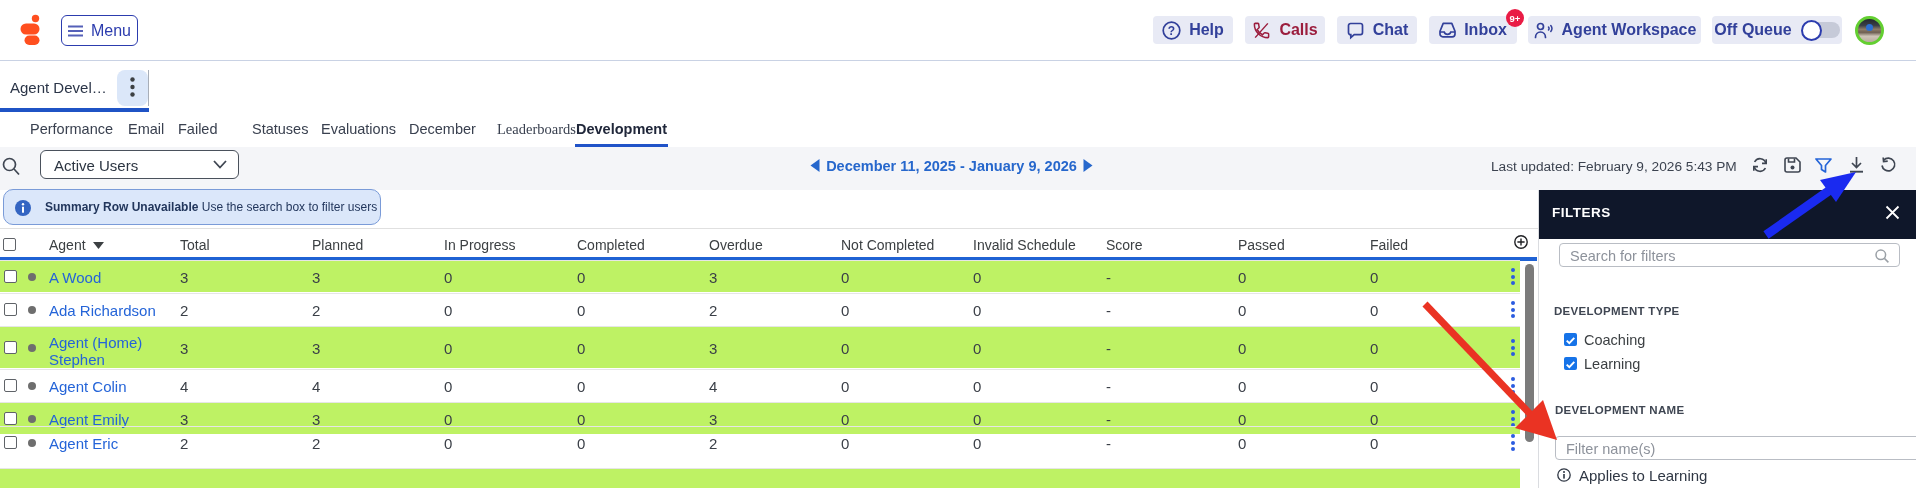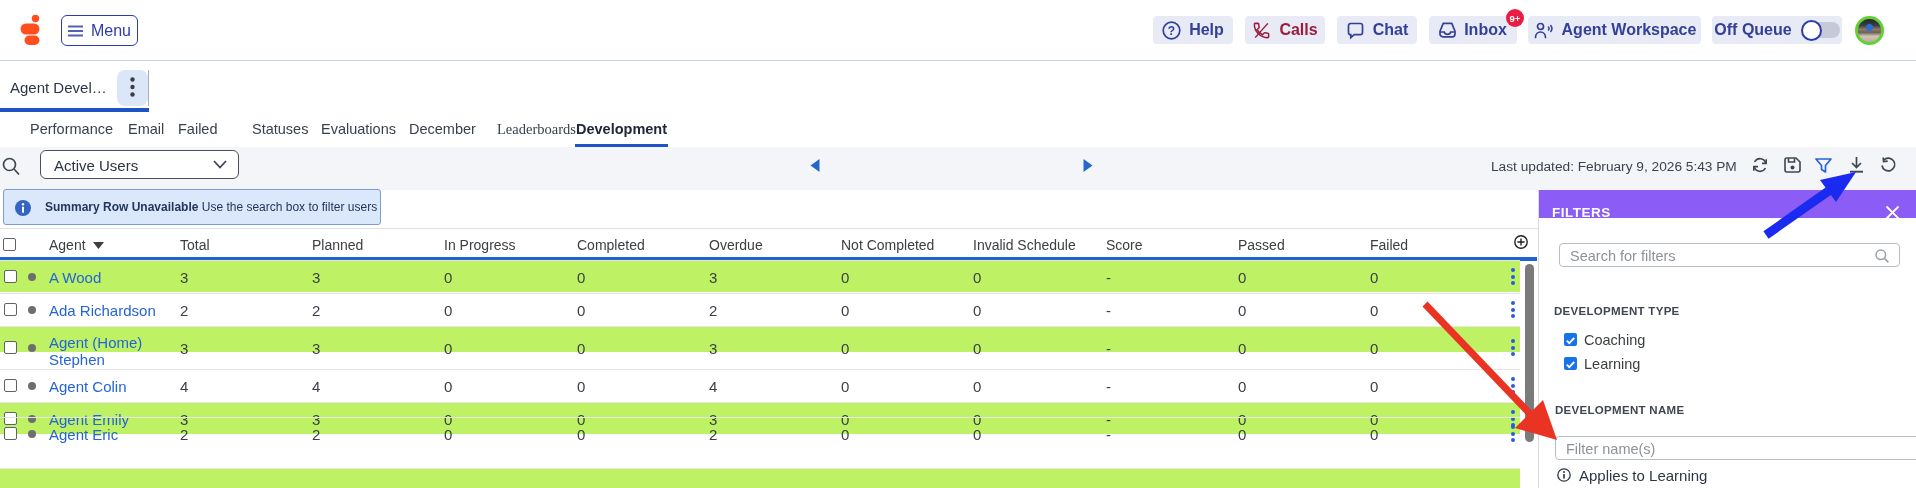--- a/index.html
+++ b/index.html
@@ -39,21 +39,21 @@
   #toolbar { position:absolute; left:0; top:147px; width:1916px; height:43px; background:#f4f5f8; }
   #ausel { position:absolute; left:40px; top:3px; width:199px; height:29px; background:#fff;
     border:1.5px solid #4a515c; border-radius:6px; }
   #ausel span { position:absolute; left:13px; top:6px; font-size:15px; color:#2b3441; }
   #datetext { position:absolute; left:820px; top:11px; width:263px; font-size:14.5px;
     font-weight:bold; color:#2667cc; white-space:nowrap; text-align:center; }
   #lastupd { position:absolute; left:1491px; top:12px; font-size:13.7px; color:#3c4350; white-space:nowrap; }
 
   
   #banner { position:absolute; left:3px; top:189px; width:378px; height:36px; background:#dbe7fa;
-    border:1px solid #7a9bd8; border-radius:3px; }
+    border:1px solid #7a9bd8; border-radius:10px; }
   #banner .txt { position:absolute; left:41px; top:10px; font-size:12px; color:#22365c; white-space:nowrap; }
 
   
   #table { position:absolute; left:0; top:225px; width:1538px; height:263px; background:#fff; }
   #thead { position:absolute; left:0; top:3px; width:1538px; height:31px; background:#fff;
     border-top:1px solid #e0e0e0; }
   #thead .th { position:absolute; top:8px; font-size:14px; color:#3c4043; }
   #bluebar { position:absolute; left:0; top:28px; width:1537px; height:3.5px; background:#1f62d4; }
   .row { position:absolute; left:0; width:1520px; }
   .row.odd { background:#bef264;text-decoration:underline; }
@@ -62,21 +62,21 @@
   .cb { width:13px; height:13px; border:1.5px solid #5f6368; border-radius:2px; background:#fff; }
   .dot { width:8px; height:8px; border-radius:50%; background:#6e6e6e; }
   .kebab { position:absolute; left:1511px; width:4px; }
   .kebab i { display:block; width:4px; height:4px; border-radius:50%; background:#2b5ce0; margin-bottom:2.5px; }
   #scrollthumb { position:absolute; left:1525px; top:39px; width:9px; height:178px;
     background:#7b7b7b; border-radius:4.5px; }
 
   
   #panel { position:absolute; left:1538px; top:190px; width:378px; height:298px; background:#fff;
     border-left:1px solid #dadce0; }
-  #panelhead { position:absolute; left:0; top:0; width:378px; height:28px; background:#8b5cf6; }
+  #panelhead { position:absolute; left:0; top:0; width:378px; height:49px; background:#0f172a; }
   #panelhead .t { position:absolute; left:13px; top:15px; color:#fff; font-weight:bold;
     font-size:13.5px; letter-spacing:0.5px; }
   .pinput { position:absolute; border:1px solid #b9bdc4; border-radius:4px; background:#fff; }
   .pinput span { position:absolute; left:10px; top:4px; font-size:14.5px; color:#8d929b; }
   .plabel { position:absolute; font-size:11.5px; font-weight:bold; color:#3f4652; letter-spacing:0.3px; }
   .bluecb { position:absolute; width:13px; height:13px; background:#1673e8; border-radius:2px; }
   .cblabel { position:absolute; font-size:14.5px; color:#3c4043; }
 </style>
 </head>
 <body>
@@ -176,20 +176,21 @@
       </svg>
     <div id="ausel">
       <span>Active Users</span>
       <svg class="abs" style="left:172px;top:9px" width="14" height="9" viewBox="0 0 14 9">
           <path d="M1 1 L7 7.5 L13 1" fill="none" stroke="#3f4652" stroke-width="1.8"></path>
         </svg>
     </div>
     <svg class="abs" style="left:810px;top:12px" width="10" height="13" viewBox="0 0 10 13">
         <path d="M9.5 0 V13 L0.5 6.5 Z" fill="#2667cc"></path>
       </svg>
+    <div id="datetext">December 11, 2025 - January 9, 2026</div>
     <svg class="abs" style="left:1083px;top:12px" width="10" height="13" viewBox="0 0 10 13">
         <path d="M0.5 0 V13 L9.5 6.5 Z" fill="#2667cc"></path>
       </svg>
     <div id="lastupd">Last updated: February 9, 2026 5:43 PM</div>
 
     <svg class="abs" style="left:1752px;top:10px" width="16" height="16" viewBox="0 0 16 16">
         <path d="M13.8 6.2 A6 6 0 0 0 2.6 5 M2.2 9.8 A6 6 0 0 0 13.4 11" fill="none" stroke="#3f4652" stroke-width="1.6"></path>
         <path d="M14.2 2.2 V6.4 H10" fill="none" stroke="#3f4652" stroke-width="1.6"></path>
         <path d="M1.8 13.8 V9.6 H6" fill="none" stroke="#3f4652" stroke-width="1.6"></path>
       </svg>
@@ -277,21 +278,21 @@
   <span class="cell" style="left:973px;top:8px;">0</span>
   <span class="cell" style="left:1106px;top:8px;">-</span>
   <span class="cell" style="left:1238px;top:8px;">0</span>
   <span class="cell" style="left:1370px;top:8px;">0</span>
   <span class="kebab" style="top:7px;">
             <i></i>
             <i></i>
             <i></i>
           </span>
 </div>
-<div class="row odd" style="top:101px;height:26px;border-top:1px solid #e6e6e6;">
+<div class="row odd" style="top:101px;height:42px;border-top:1px solid #e6e6e6;">
   <div class="cb abs" style="left:4px;top:14px;"></div>
   <div class="dot abs" style="left:28px;top:17px;"></div>
   <span class="cell name" style="left:49px;top:7px;">Agent (Home)</span>
   <span class="cell name" style="left:49px;top:24px;">Stephen</span>
   <span class="cell" style="left:180px;top:13px;">3</span>
   <span class="cell" style="left:312px;top:13px;">3</span>
   <span class="cell" style="left:444px;top:13px;">0</span>
   <span class="cell" style="left:577px;top:13px;">0</span>
   <span class="cell" style="left:709px;top:13px;">3</span>
   <span class="cell" style="left:841px;top:13px;">0</span>
@@ -338,21 +339,21 @@
   <span class="cell" style="left:973px;top:8px;">0</span>
   <span class="cell" style="left:1106px;top:8px;">-</span>
   <span class="cell" style="left:1238px;top:8px;">0</span>
   <span class="cell" style="left:1370px;top:8px;">0</span>
   <span class="kebab" style="top:7px;">
             <i></i>
             <i></i>
             <i></i>
           </span>
 </div>
-<div class="row" style="top:192px;height:22px;border-top:1px solid #e6e6e6;">
+<div class="row" style="top:201px;height:22px;border-top:1px solid #e6e6e6;">
   <div class="cb abs" style="left:4px;top:9px;"></div>
   <div class="dot abs" style="left:28px;top:12px;"></div>
   <span class="cell name" style="left:49px;top:8px;">Agent Eric</span>
   <span class="cell" style="left:180px;top:8px;">2</span>
   <span class="cell" style="left:312px;top:8px;">2</span>
   <span class="cell" style="left:444px;top:8px;">0</span>
   <span class="cell" style="left:577px;top:8px;">0</span>
   <span class="cell" style="left:709px;top:8px;">2</span>
   <span class="cell" style="left:841px;top:8px;">0</span>
   <span class="cell" style="left:973px;top:8px;">0</span>

